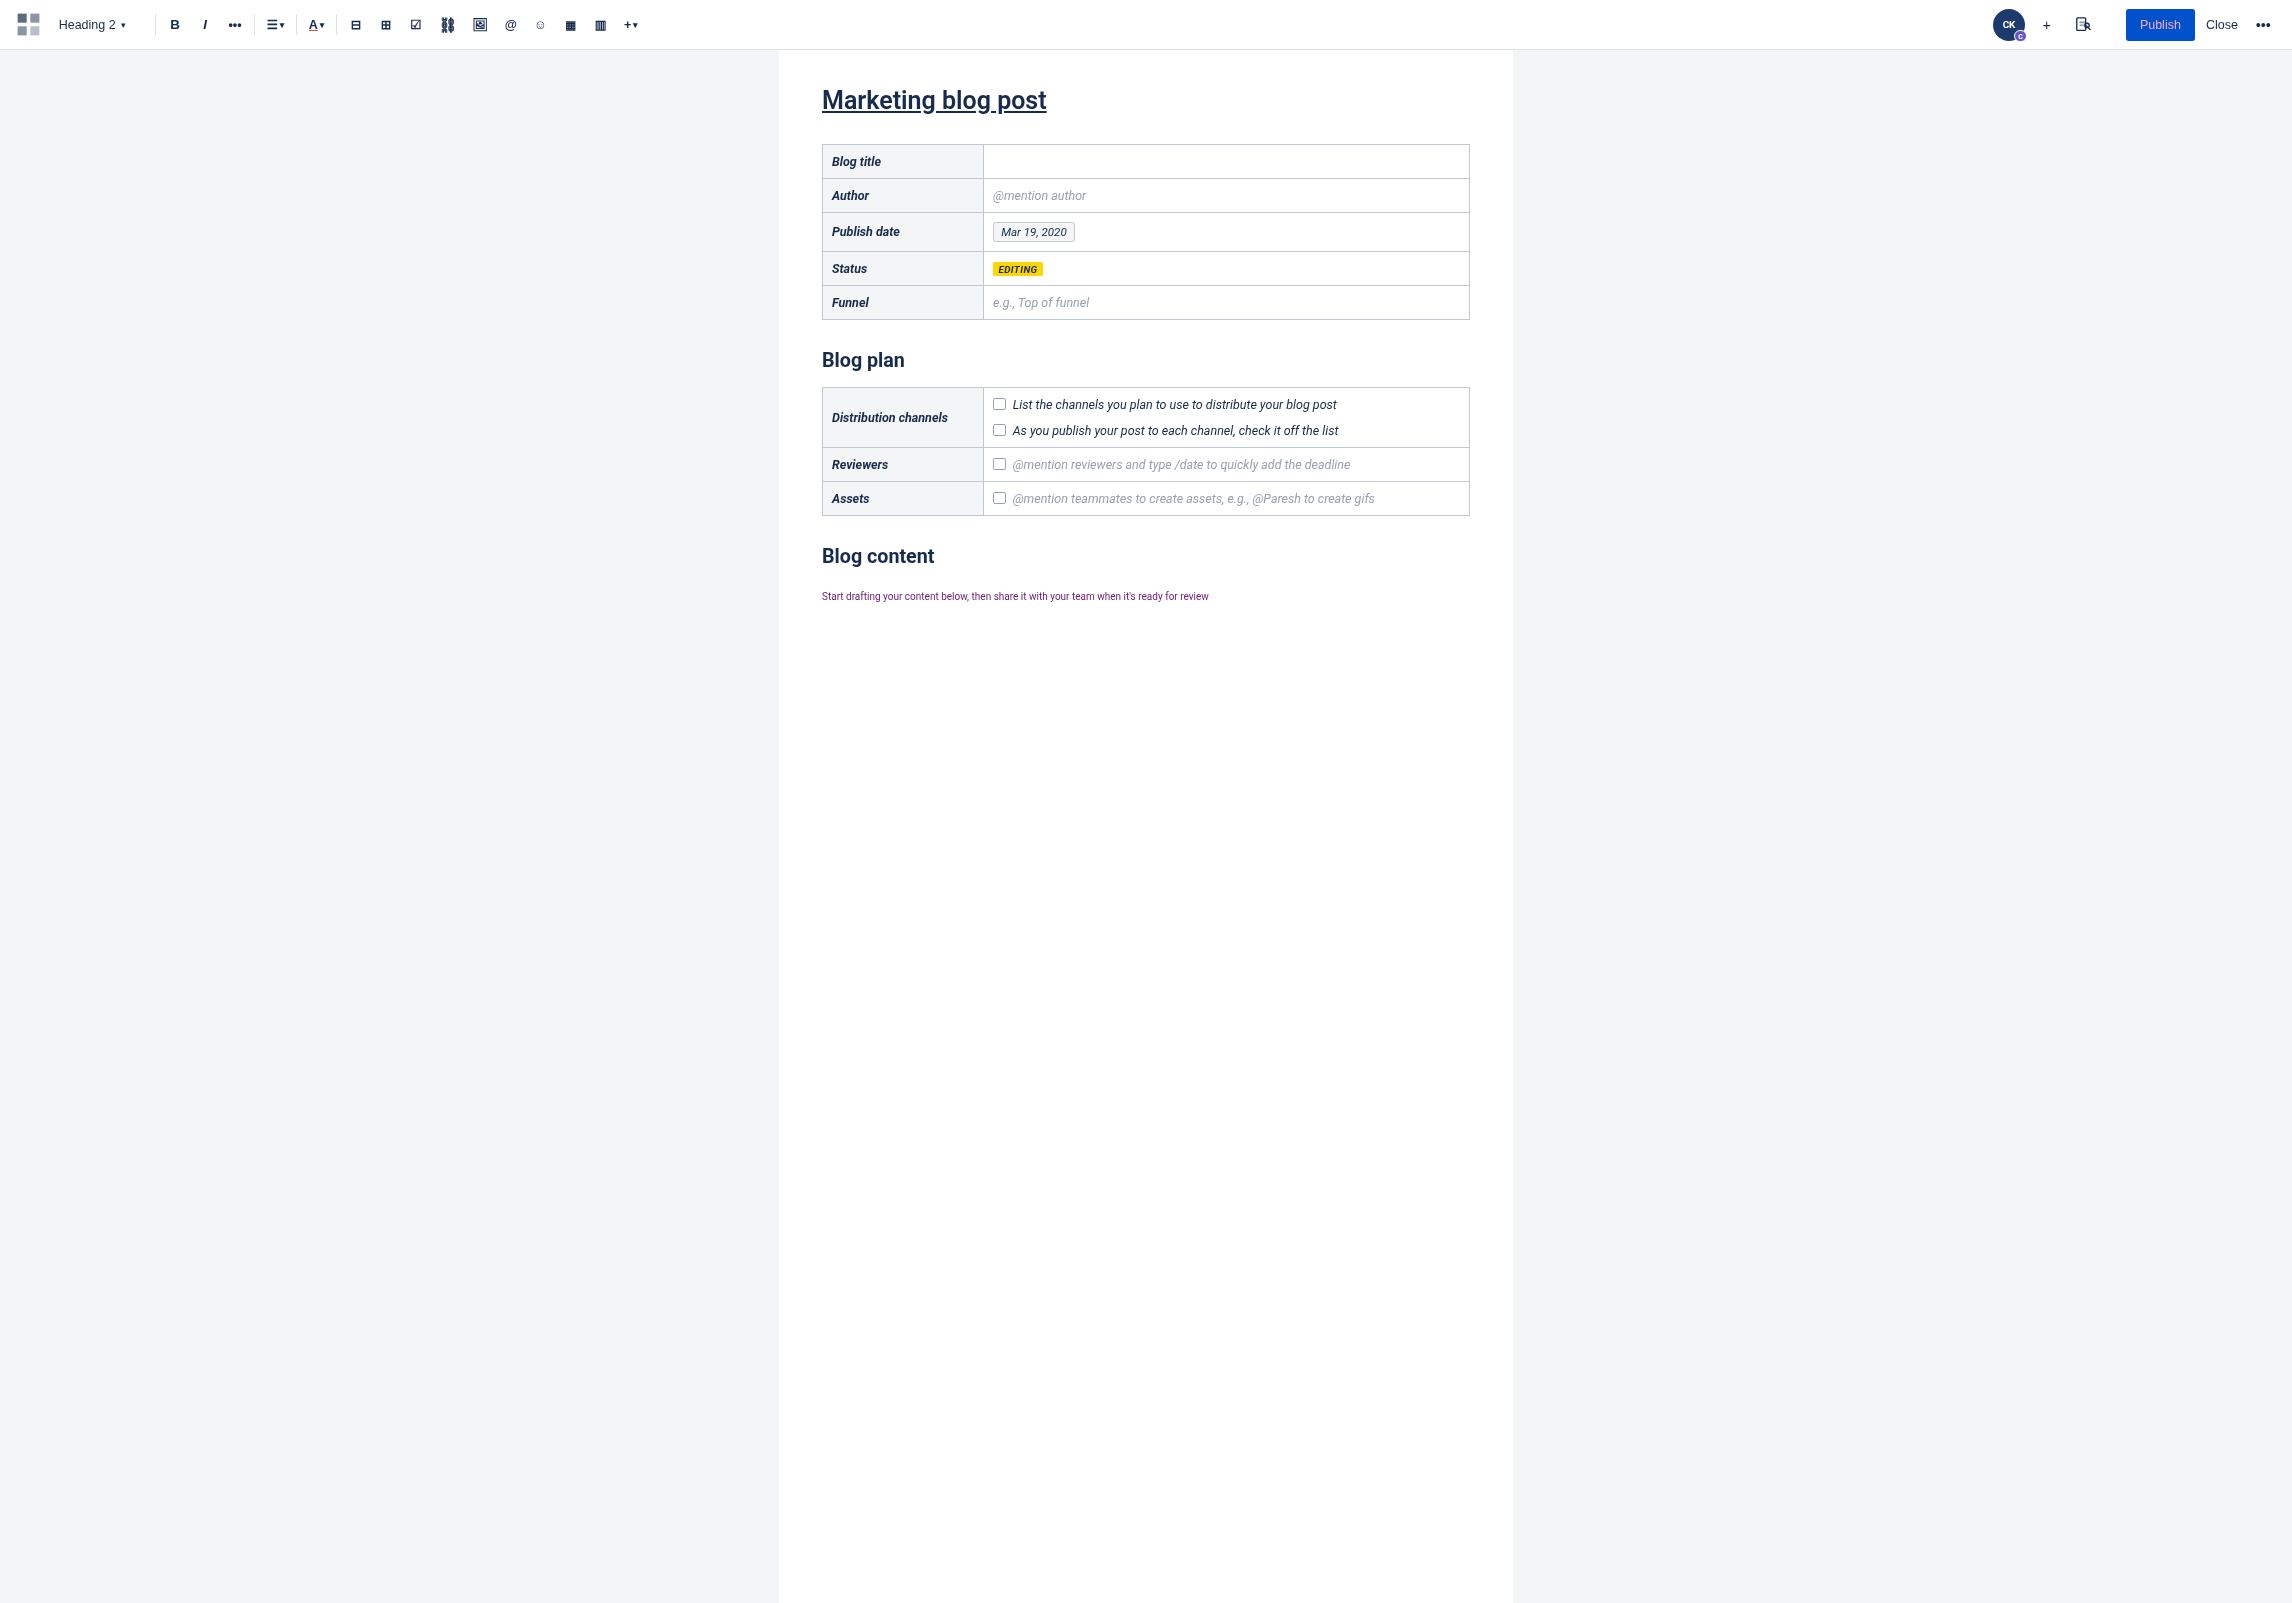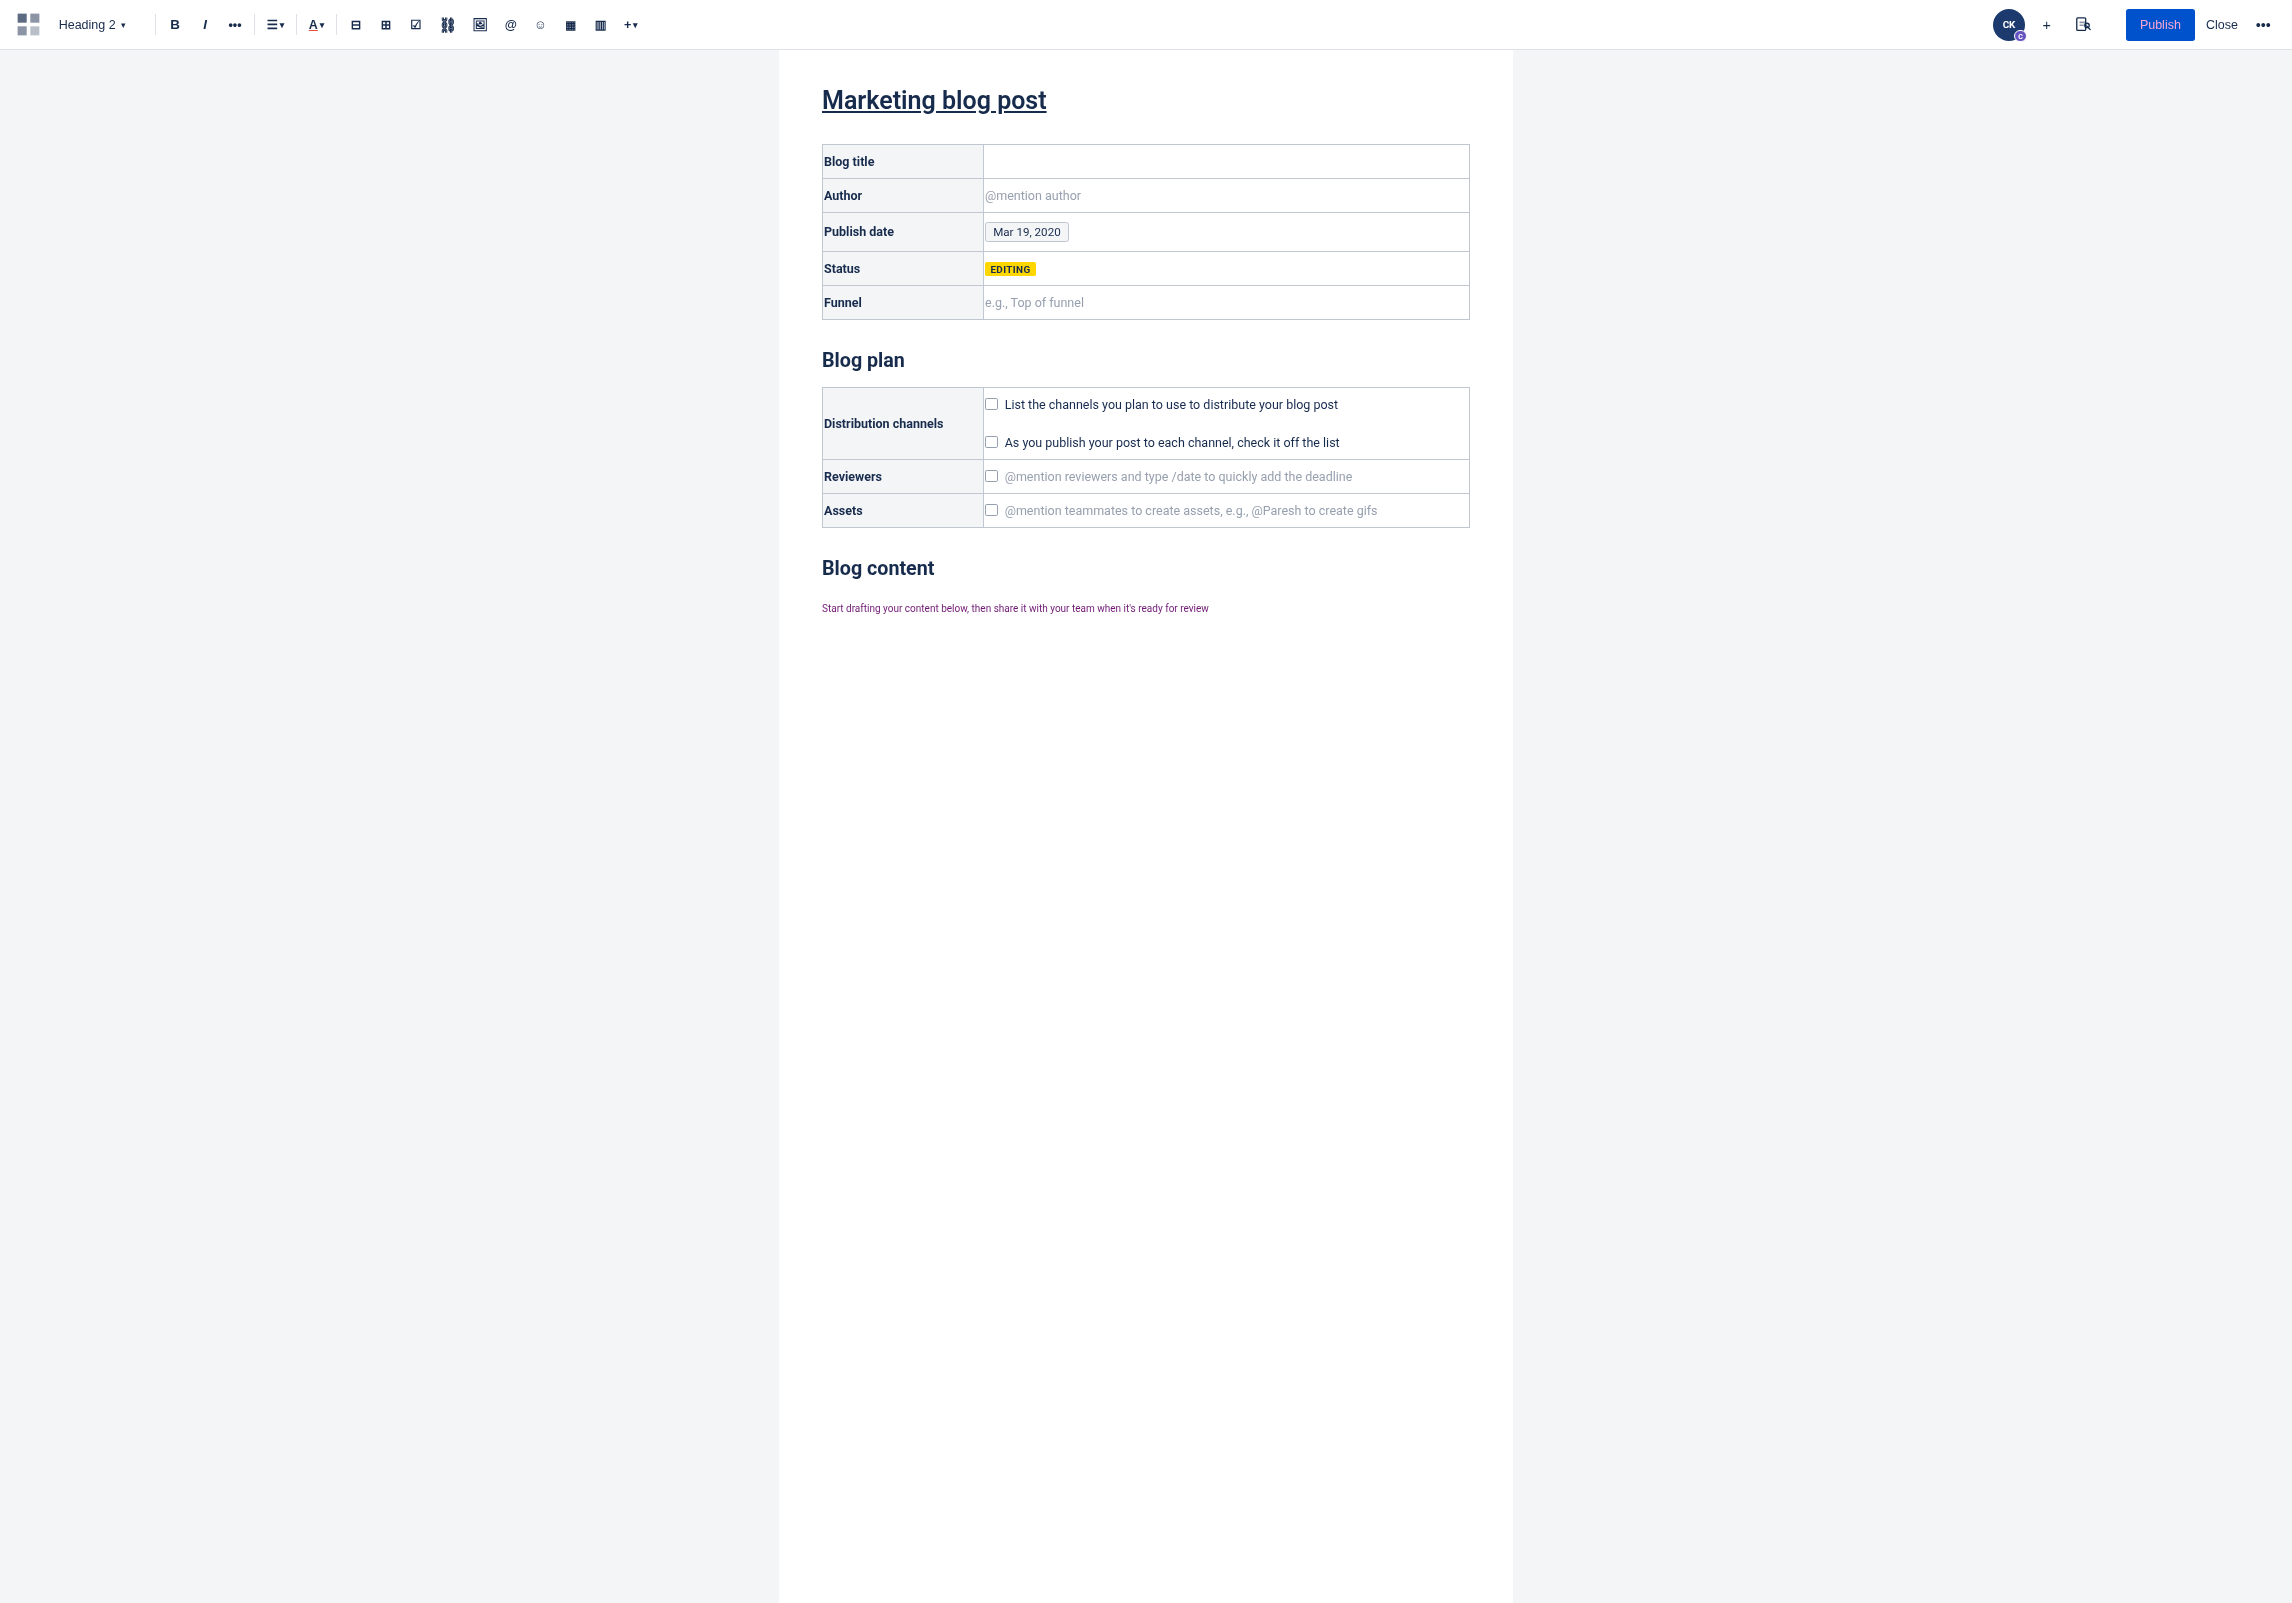--- a/index.html
+++ b/index.html
@@ -169,22 +169,23 @@
     
     .info-table {
       width: 100%;
       border-collapse: collapse;
       border: 0.9px solid #c1c7d0;
       margin-bottom: 29px;
     }
 
     .info-table td {
       border: 0.9px solid #c1c7d0;
-      padding: 9px 1px;
+      padding: 9px 9px;
       vertical-align: middle;
+      font-style: italic;
     }
 
     .info-table .label-cell {
       background: #f4f5f7;
       font-weight: 700;
       width: 161px;
       color: #172b4d;
       font-size: 12.5px;
     }
 
@@ -227,21 +228,21 @@
       font-weight: 700;
       color: #172b4d;
       margin-bottom: 14.3px;
     }
 
     
     .checkbox-item {
       display: flex;
       align-items: flex-start;
       gap: 7.2px;
-      margin-bottom: 23px;
+      margin-bottom: 11px;
       font-size: 12.5px;
       color: #172b4d;
     }
 
     .checkbox-item:last-child {
       margin-bottom: 0;
     }
 
     .checkbox-box {
       width: 12.5px;

